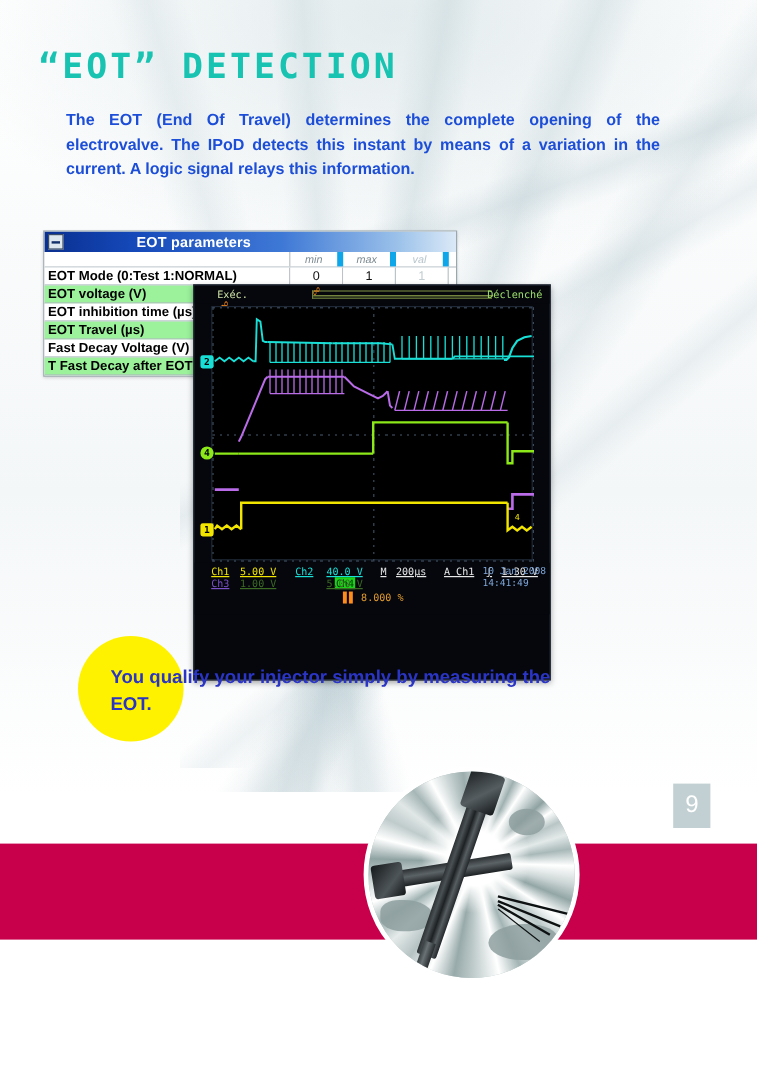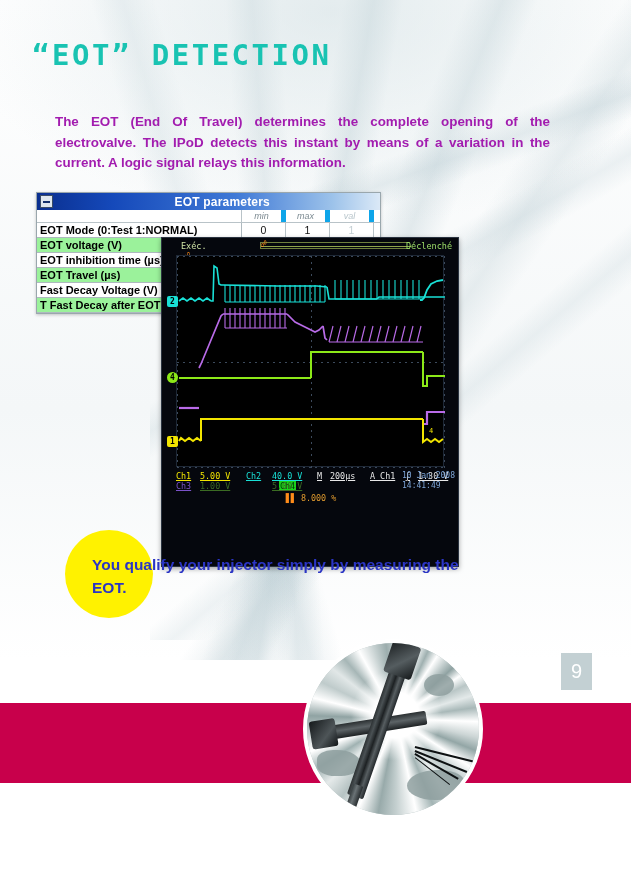--- a/index.html
+++ b/index.html
@@ -38,42 +38,42 @@
     position:absolute; left:32px; top:38px;
     font-family:"DejaVu Sans Mono", monospace;
     font-size:29px; font-weight:bold; letter-spacing:2.5px;
     color:#19C3B2; white-space:nowrap;
   }
 
   
   #intro {
     position:absolute; left:55px; top:90px; width:495px;
     font-size:13.4px; font-weight:bold; line-height:20.5px;
-    color:#a21caf; text-align:justify;margin-top:22px;
+    color:#1d4ed8; text-align:justify;
   }
 
   
   #param-window {
     position:absolute; left:36px; top:192px; width:345px; height:122px;
     background:#ffffff; border:1px solid #9aa7ad;
     box-shadow:0 1px 3px rgba(0,0,0,0.22);
     overflow:hidden;
   }
   #param-titlebar {
     height:17px; display:flex; align-items:center;
     background:linear-gradient(90deg,#0a2f8f 0%, #1549ba 22%, #3f79d6 58%, #9cc2ea 86%, #dbe9f7 100%);
   }
   #param-min-icon {
     width:13px; height:13px; margin-left:3px;
     background:#dfe7ee; border:1px solid #3a4c66;
     display:flex; align-items:center; justify-content:center;
   }
   #param-min-icon i { display:block; width:7px; height:2px; background:#14306b; }
   #param-title-text {
-    flex:1; text-align:right; color:#fff; font-size:12px;
+    flex:1; text-align:center; color:#fff; font-size:12px;
     font-weight:bold; padding-right:110px; letter-spacing:.2px;
   }
   #param-colhead {
     display:flex; height:13px; background:#ffffff;
     border-bottom:1px solid #b9c3c8;
   }
   .pw-namecell { width:205px; border-right:1px solid #b9c3c8; }
   .pw-valcell {
     width:44px; border-right:5px solid #0ea5e9;
     font-size:9px; font-style:italic; color:#7d8b92;

